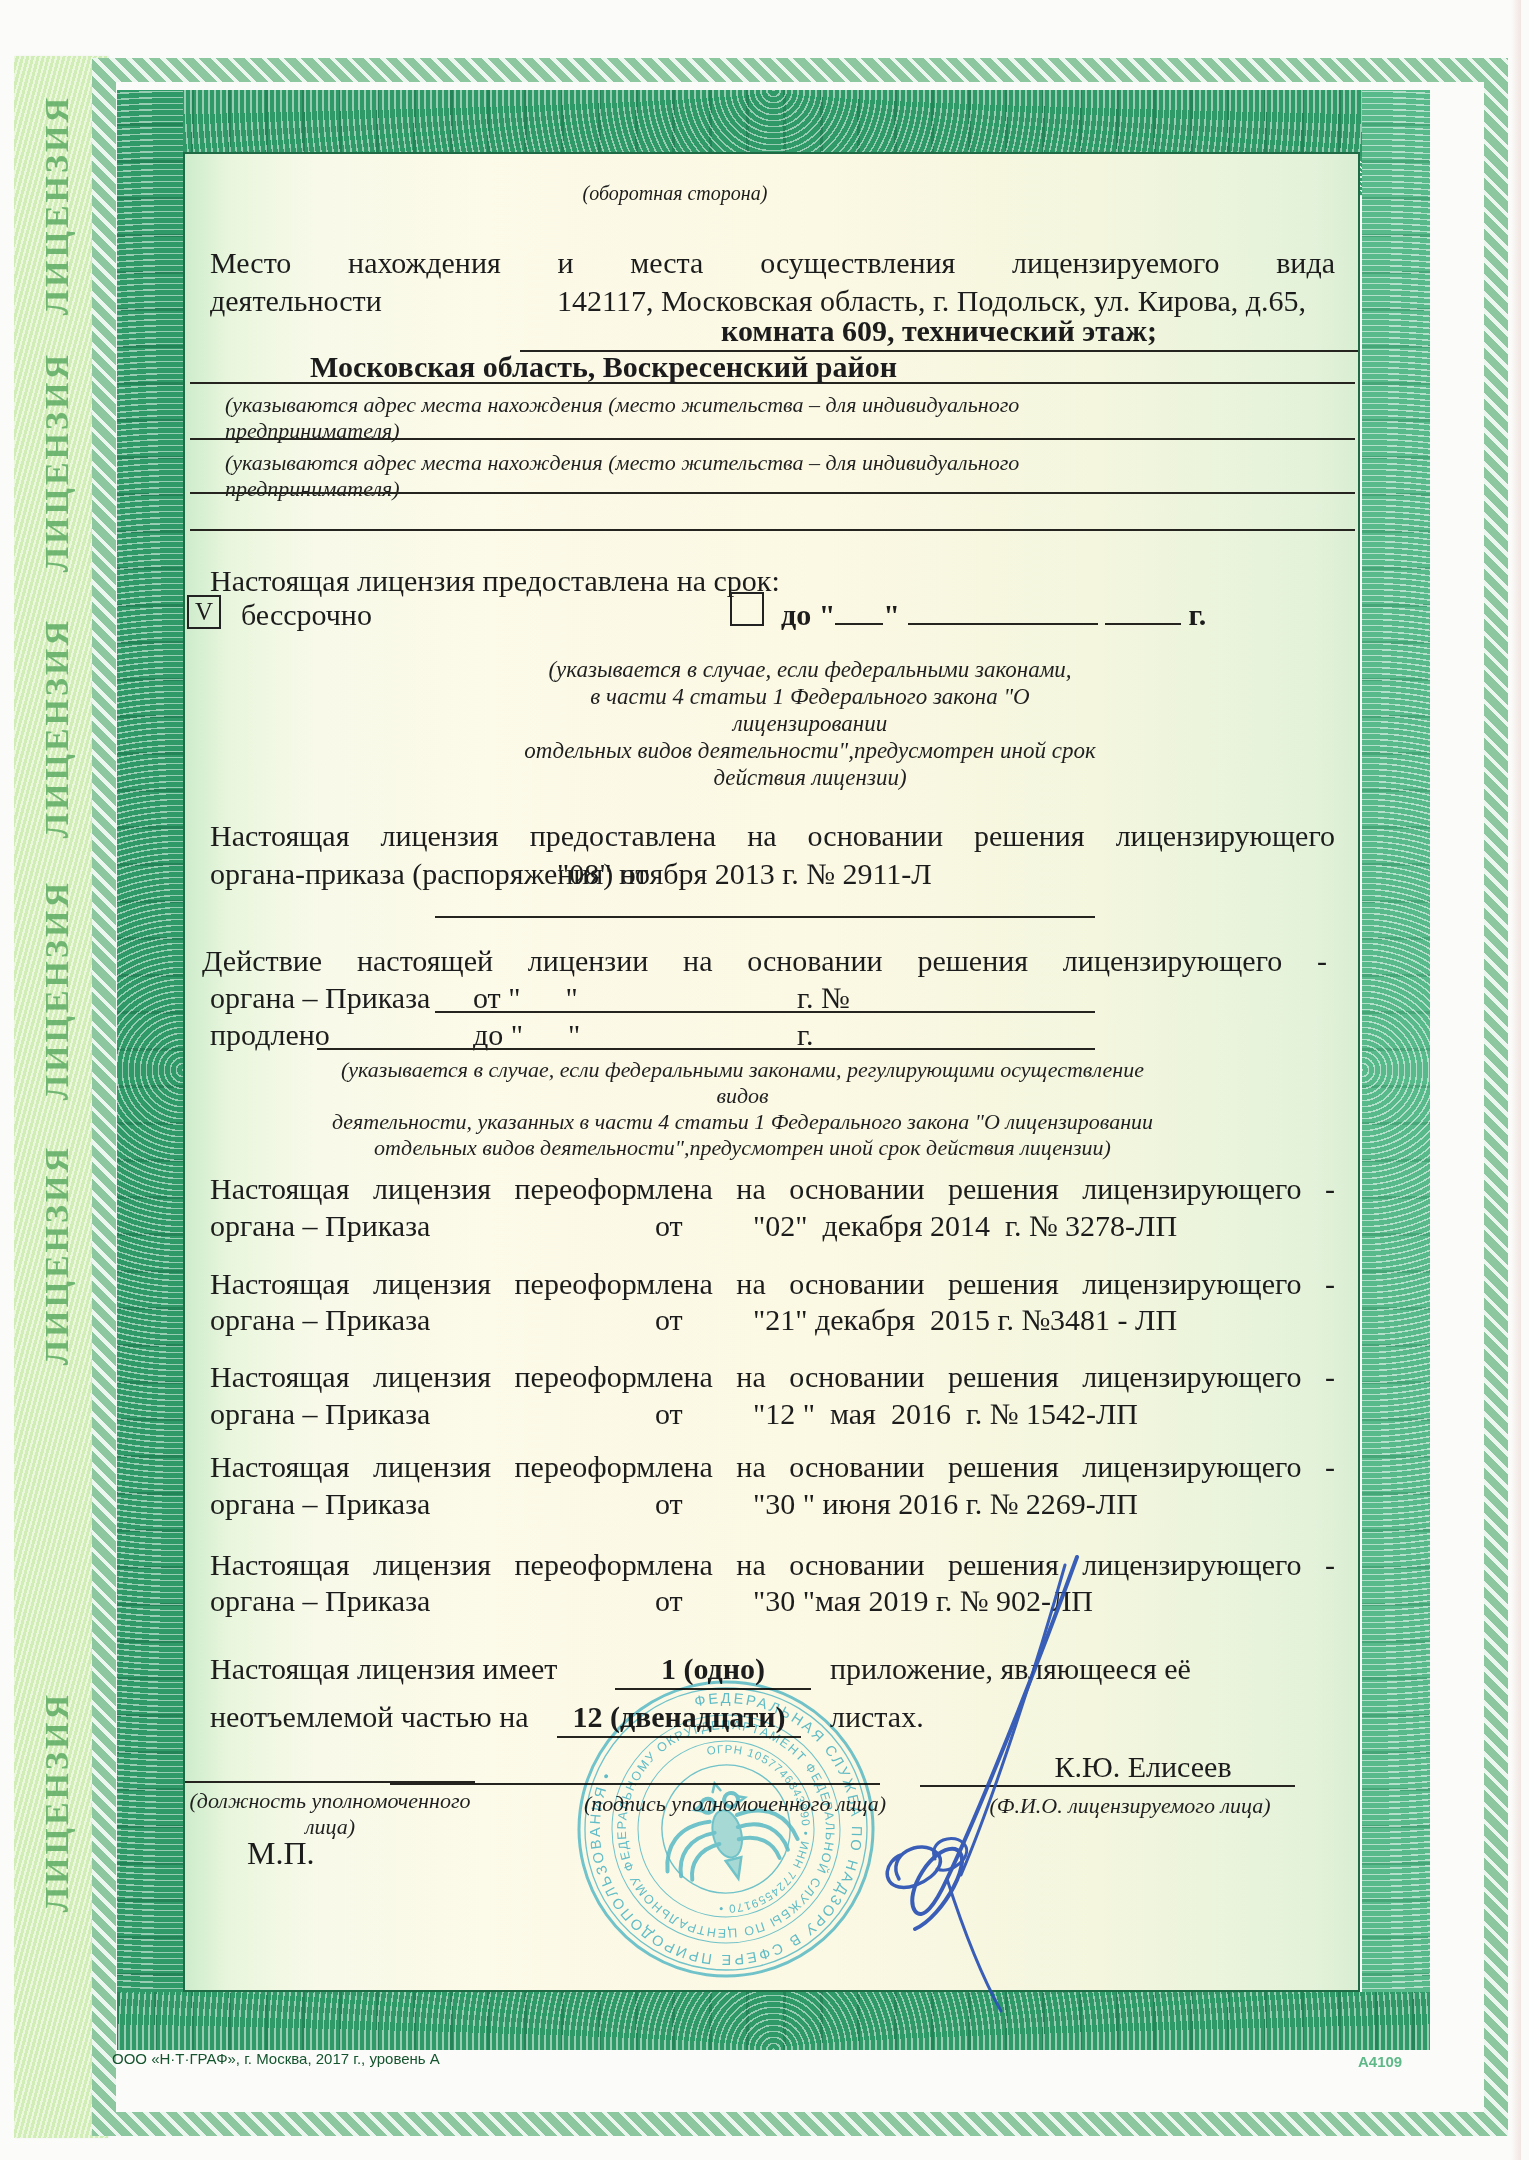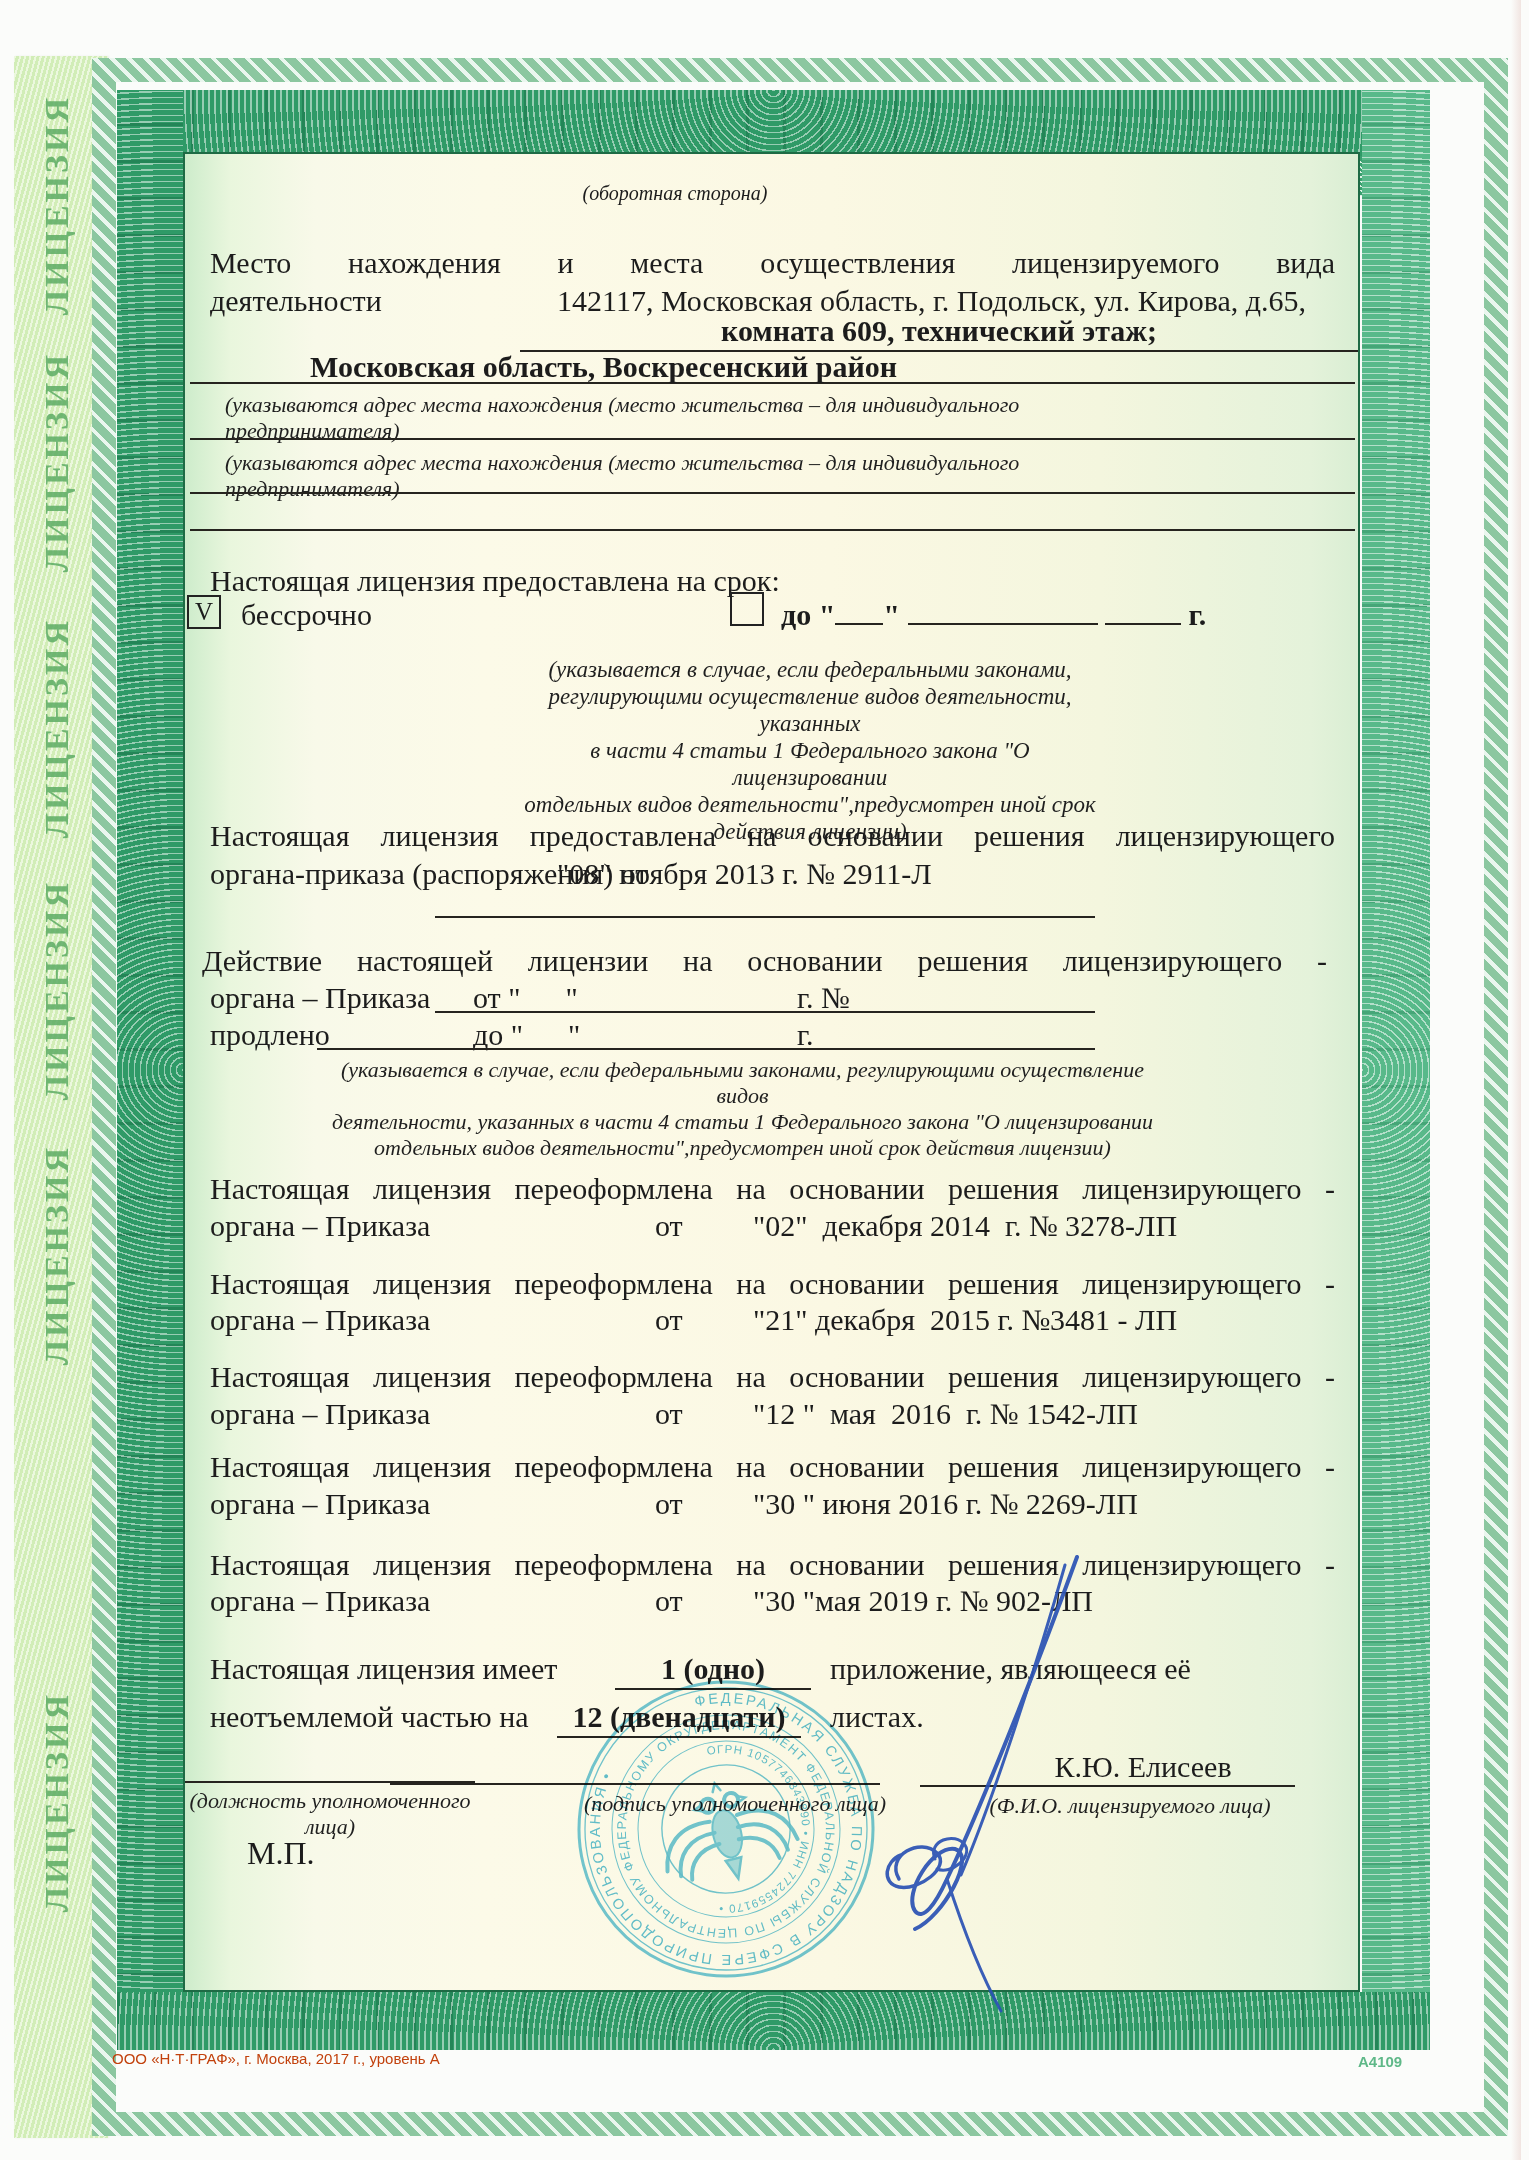--- a/index.html
+++ b/index.html
@@ -60,21 +60,21 @@
   .cap{font-style:italic;font-size:22px;line-height:26px;color:#1f1f1f;}
   .rule{border-top:2px solid #26241f;height:0;}
   .ubox{border-bottom:2px solid #26241f;text-align:center;font-weight:700;}
   .blank{display:inline-block;border-bottom:2px solid #26241f;height:24px;vertical-align:baseline;}
 
   .checkbox{width:34px;height:34px;border:2px solid #222;box-sizing:border-box;background:transparent;
     text-align:center;font-size:25px;line-height:30px;font-weight:400;}
 
   
   .stamp{mix-blend-mode:multiply;opacity:.85;}
-  .footer-print{font-family:"Liberation Sans",sans-serif;font-size:15px;color:#c2410c;}
+  .footer-print{font-family:"Liberation Sans",sans-serif;font-size:15px;color:#14532d;}
   .form-code{font-family:"Liberation Sans",sans-serif;font-size:15px;font-weight:700;color:#5fb888;}
   .scan-edge{position:absolute;right:8px;top:0;width:10px;height:2160px;background:linear-gradient(90deg,rgba(235,215,210,0),rgba(233,210,205,.55));}
 </style>
 </head>
 <body>
 
 <div class="side-strip">
   <span class="strip-word" style="top:39px">ЛИЦЕНЗИЯ</span>
   <span class="strip-word" style="top:296px">ЛИЦЕНЗИЯ</span>
   <span class="strip-word" style="top:562px">ЛИЦЕНЗИЯ</span>
@@ -111,21 +111,20 @@
   <div class="b" style="left:56px;top:444px">бессрочно</div>
   <div class="checkbox" style="left:545px;top:438px"></div>
   <div style="left:596px;top:444px;font-weight:700">
     <span class="pre">до "</span><span class="blank" style="width:48px"></span><span class="pre">"</span>
     <span class="blank" style="width:190px"></span>
     <span class="blank" style="width:76px"></span>
     <span class="pre">г.</span>
   </div>
   <div class="cap" style="left:330px;top:502px;width:590px;text-align:center;font-size:23px;line-height:27px">
     <div>(указывается в случае, если федеральными законами,</div>
-    <div>регулирующими осуществление видов деятельности, указанных</div>
     <div>в части 4 статьи 1 Федерального закона "О лицензировании</div>
     <div>отдельных видов деятельности",предусмотрен иной срок</div>
     <div>действия лицензии)</div>
   </div>
 
   <div class="just" style="left:25px;top:665px;width:1125px">Настоящая  лицензия  предоставлена  на  основании  решения  лицензирующего</div>
   <div style="left:25px;top:703px">органа-приказа (распоряжения) от</div>
   <div class="b pre" style="left:372px;top:703px">"08" ноября 2013 г. № 2911-Л</div>
   <div class="rule" style="left:250px;top:762px;width:660px"></div>
 

